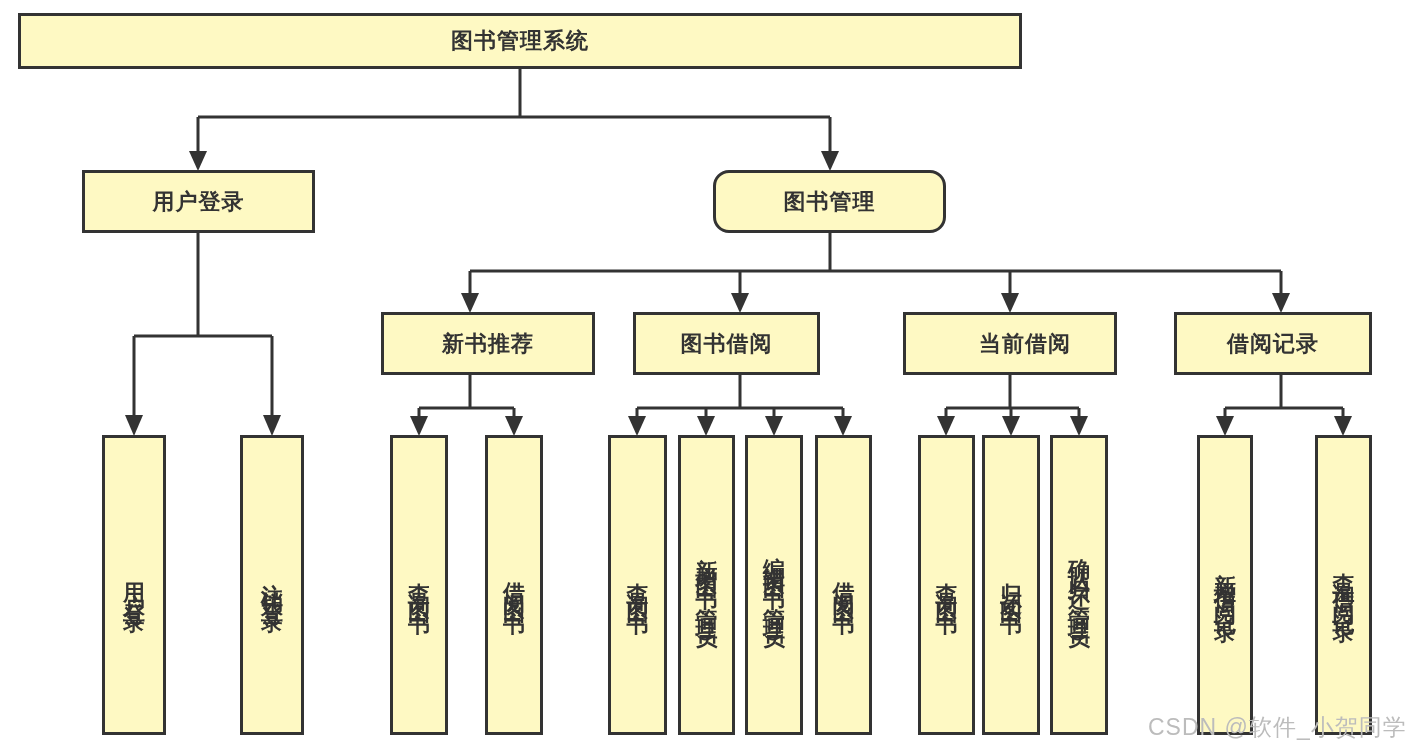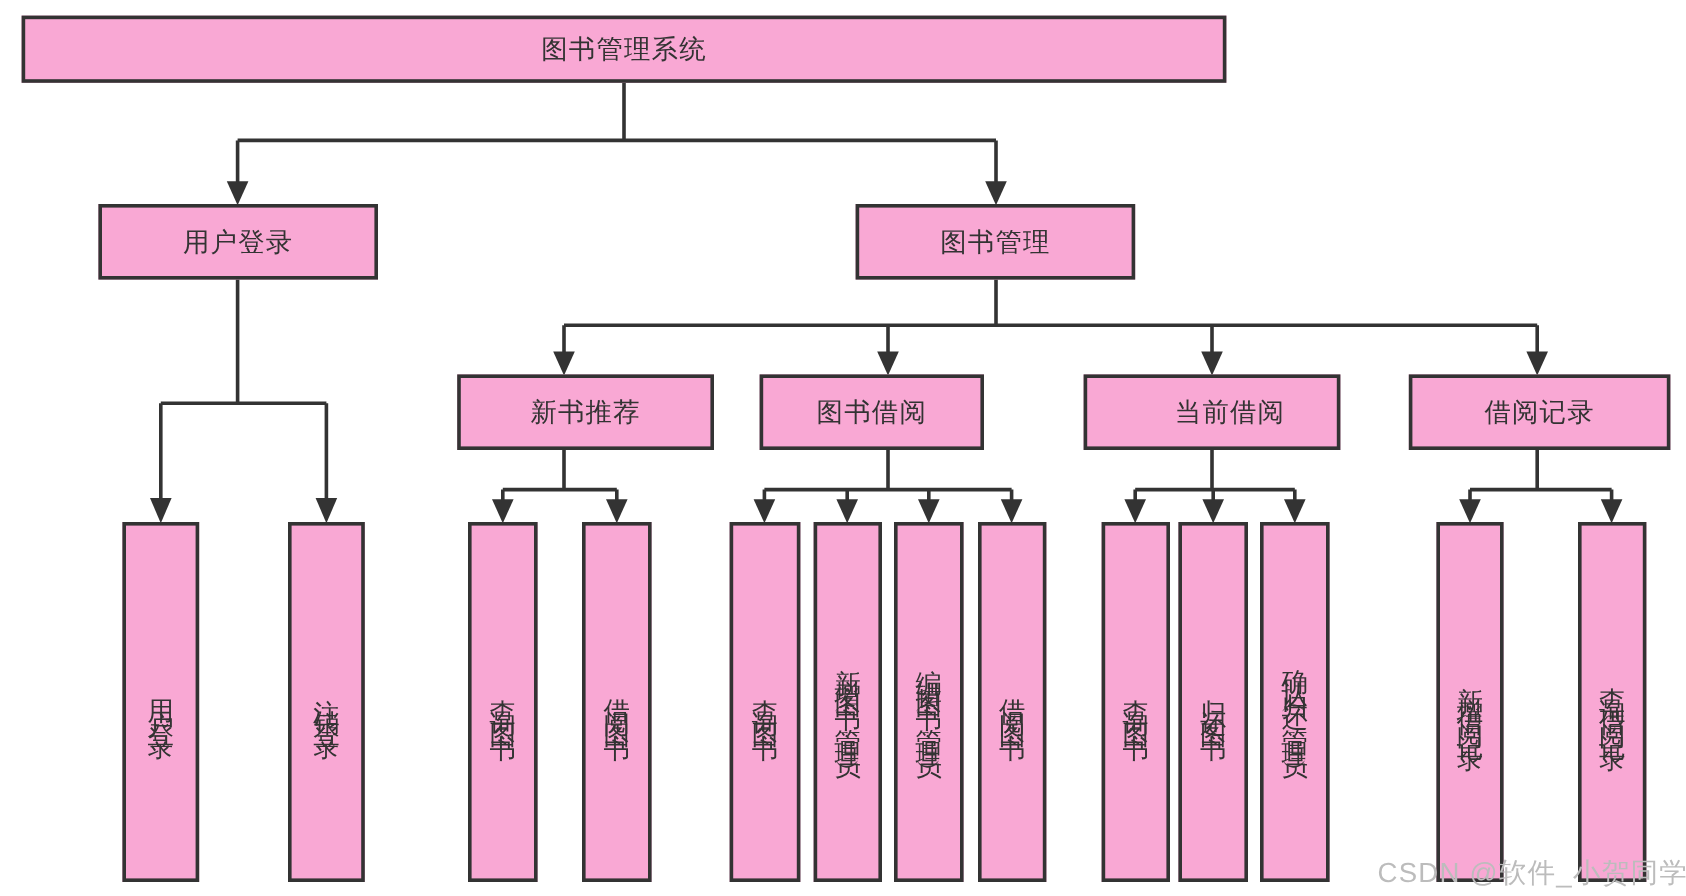--- a/index.html
+++ b/index.html
@@ -7,25 +7,26 @@
     position:relative;
     width:1405px;height:747px;
     background:var(--background,#ffffff);
     font-family:"Liberation Sans", sans-serif;
     overflow:hidden;
   }
   .box{
     position:absolute;
     box-sizing:border-box;
     border:3px solid var(--line,#333333);
-    background:#f9a8d4;
+    background:#fef9c3;
     display:flex;
     align-items:center;
     justify-content:center;
     color:var(--text,#333333);
+    font-weight:bold;
   }
   .hbox{
     font-size:22px;
     letter-spacing:1px;
     white-space:nowrap;
   }
   .vbox{
     writing-mode:vertical-lr;
     text-orientation:mixed;
     font-size:22px;
@@ -101,26 +102,26 @@
     <g>
       <path d="M1281 375 V408 M1225 408 H1343 M1225 408 V418 M1343 408 V418"></path>
       <polygon points="1216,416 1234,416 1225,436"></polygon>
       <polygon points="1334,416 1352,416 1343,436"></polygon>
     </g>
   </svg>
 
   <div class="box hbox" style="left:18px;top:13px;width:1004px;height:56px;">图书管理系统</div>
 
   <div class="box hbox" style="left:82px;top:170px;width:233px;height:63px;">用户登录</div>
-  <div class="box hbox" style="left:713px;top:170px;width:233px;height:63px;">图书管理</div>
+  <div class="box hbox" style="left:713px;top:170px;width:233px;height:63px;border-radius:16px;">图书管理</div>
 
   <div class="box hbox" style="left:381px;top:312px;width:214px;height:63px;">新书推荐</div>
   <div class="box hbox" style="left:633px;top:312px;width:187px;height:63px;">图书借阅</div>
   <div class="box hbox" style="left:903px;top:312px;width:214px;height:63px;padding-left:30px;">当前借阅</div>
-  <div class="box hbox" style="left:1174px;top:312px;width:218px;height:63px;">借阅记录</div>
+  <div class="box hbox" style="left:1174px;top:312px;width:198px;height:63px;">借阅记录</div>
 
   <div class="box vbox" style="left:102px;top:435px;width:64px;height:300px;">用户登录</div>
   <div class="box vbox" style="left:240px;top:435px;width:64px;height:300px;">注销登录</div>
 
   <div class="box vbox" style="left:390px;top:435px;width:58px;height:300px;">查询图书</div>
   <div class="box vbox" style="left:485px;top:435px;width:58px;height:300px;">借阅图书</div>
 
   <div class="box vbox" style="left:608px;top:435px;width:59px;height:300px;">查询图书</div>
   <div class="box vbox" style="left:678px;top:435px;width:57px;height:300px;">新增图书（管理员）</div>
   <div class="box vbox" style="left:745px;top:435px;width:58px;height:300px;">编辑图书（管理员）</div>

